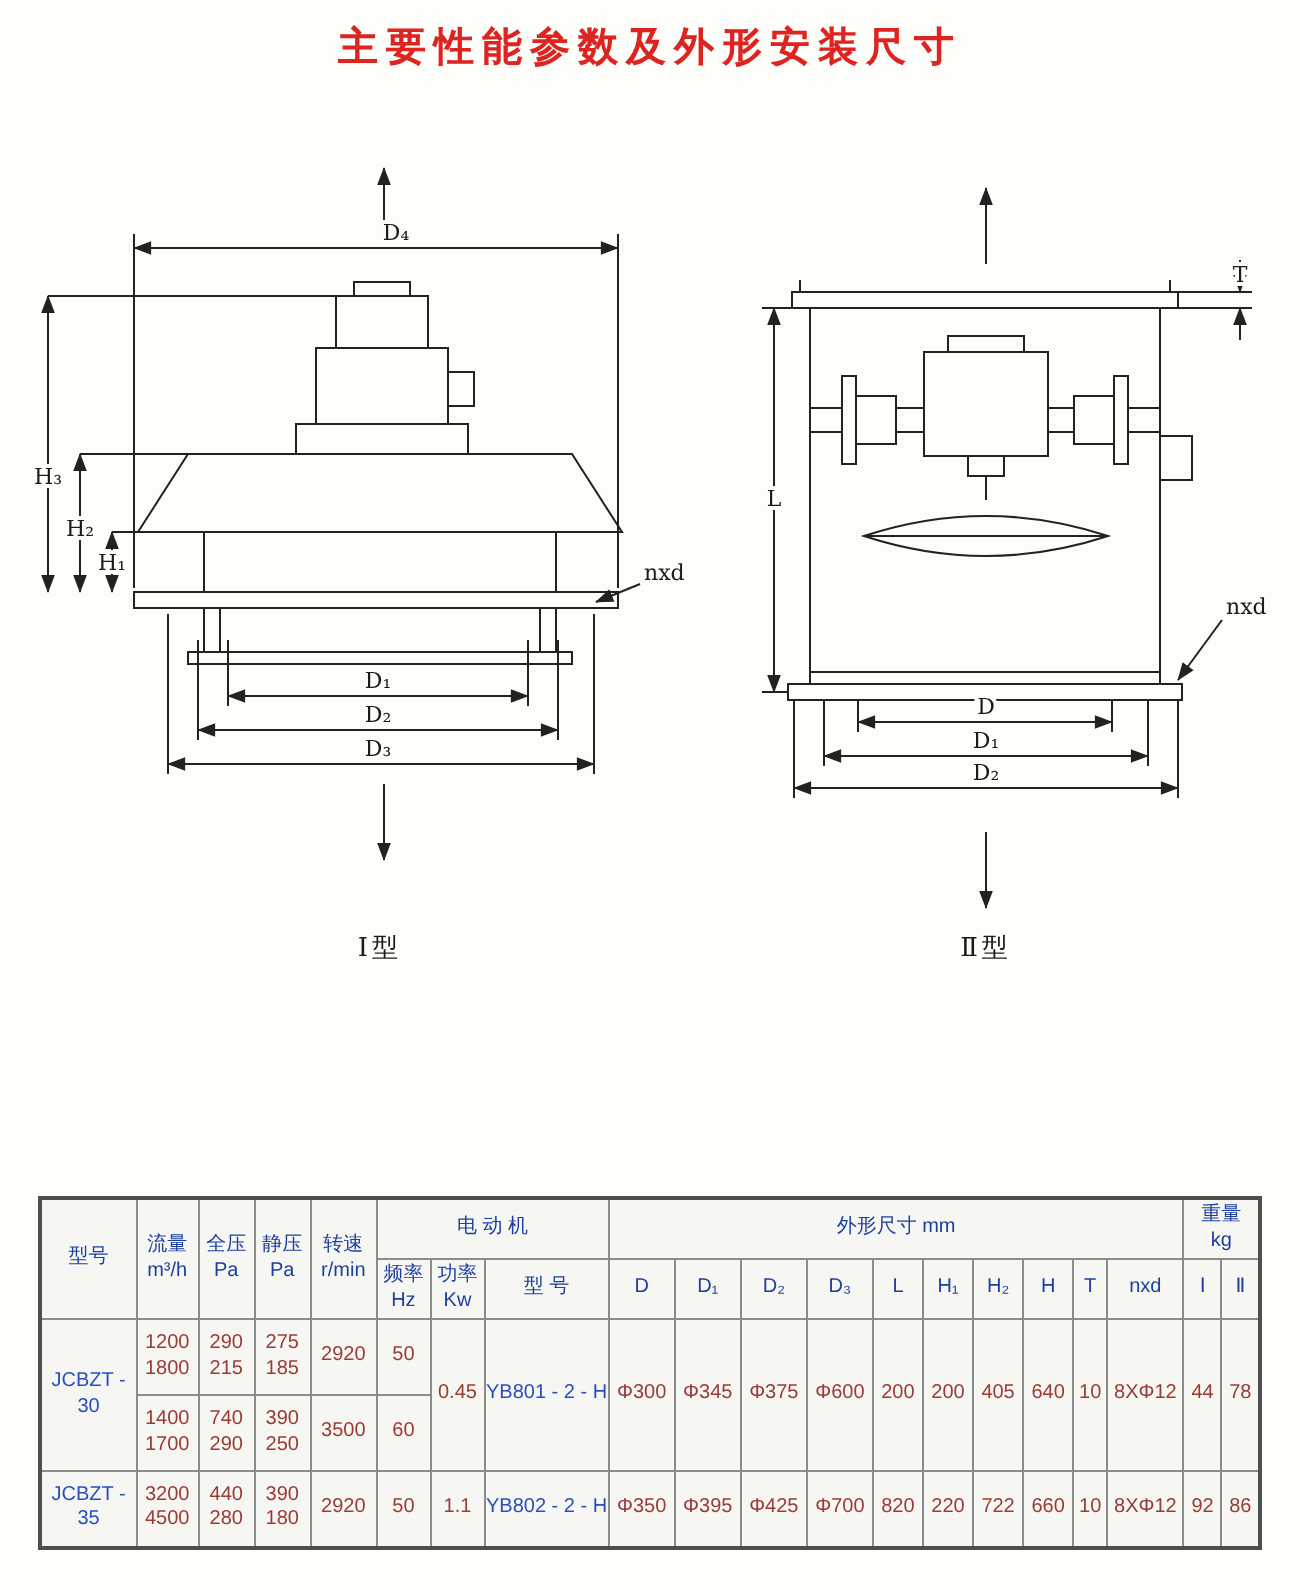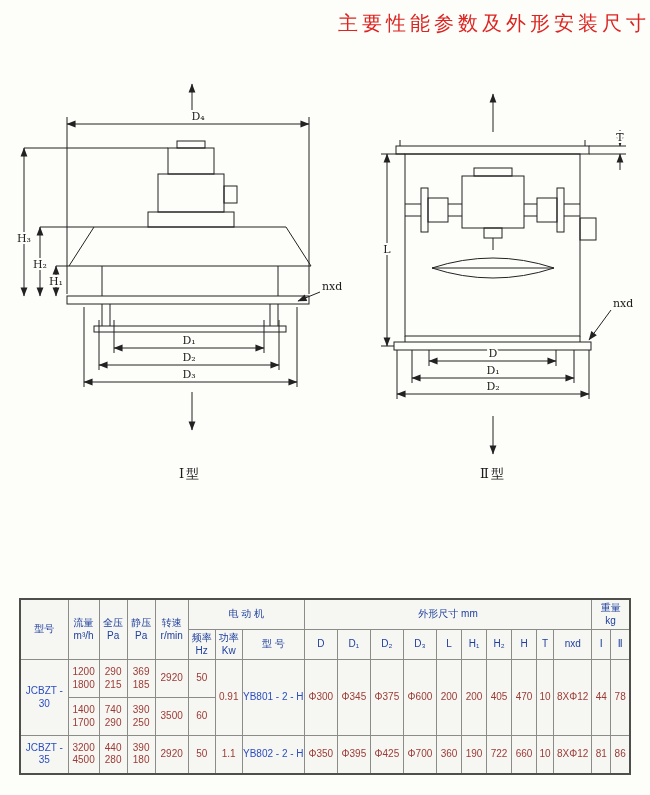--- a/index.html
+++ b/index.html
@@ -4,21 +4,21 @@
 <style>
   * { margin:0; padding:0; box-sizing:border-box; }
   html,body { background:#ffffff; }
   .page {
     position:relative; width:650px; height:795px;
     background:#fdfdfa; overflow:hidden;
     font-family:"Liberation Sans","DejaVu Sans",sans-serif;
   }
   .title {
     position:absolute; top:10px; left:0; width:100%;
-    text-align:right; font-size:20px; font-weight:normal;
+    text-align:center; font-size:20px; font-weight:bold;
     letter-spacing:4px; color:#dd2420;
   }
   svg.fig { position:absolute; }
   #fig1 { left:12px; top:70px; }
   #fig2 { left:376px; top:70px; }
   svg text {
     font-family:"DejaVu Serif","Liberation Serif",serif;
     font-size:11px; fill:#1b1b1b; stroke:none;
   }
   svg text.cap { font-size:13px; letter-spacing:2px; }
@@ -247,34 +247,34 @@
         </tr>
       </thead>
       <tbody>
         <tr class="brow">
           <td rowspan="2" class="blue">JCBZT -
 30</td>
           <td>1200
 1800</td>
           <td>290
 215</td>
-          <td>369
+          <td>275
 185</td>
           <td>2920</td>
           <td>50</td>
-          <td rowspan="2">0.91</td>
+          <td rowspan="2">0.45</td>
           <td rowspan="2" class="blue">YB801 - 2 - H</td>
           <td rowspan="2">Φ300</td>
           <td rowspan="2">Φ345</td>
           <td rowspan="2">Φ375</td>
           <td rowspan="2">Φ600</td>
           <td rowspan="2">200</td>
           <td rowspan="2">200</td>
           <td rowspan="2">405</td>
-          <td rowspan="2">470</td>
+          <td rowspan="2">640</td>
           <td rowspan="2">10</td>
           <td rowspan="2">8XΦ12</td>
           <td rowspan="2">44</td>
           <td rowspan="2">78</td>
         </tr>
         <tr class="brow">
           <td>1400
 1700</td>
           <td>740
 290</td>
@@ -293,26 +293,26 @@
           <td>390
 180</td>
           <td>2920</td>
           <td>50</td>
           <td>1.1</td>
           <td class="blue">YB802 - 2 - H</td>
           <td>Φ350</td>
           <td>Φ395</td>
           <td>Φ425</td>
           <td>Φ700</td>
-          <td>360</td>
-          <td>190</td>
+          <td>820</td>
+          <td>220</td>
           <td>722</td>
           <td>660</td>
           <td>10</td>
           <td>8XΦ12</td>
-          <td>81</td>
+          <td>92</td>
           <td>86</td>
         </tr>
       </tbody>
     </table>
   </div>
 
 </div>
 
 </body></html>

